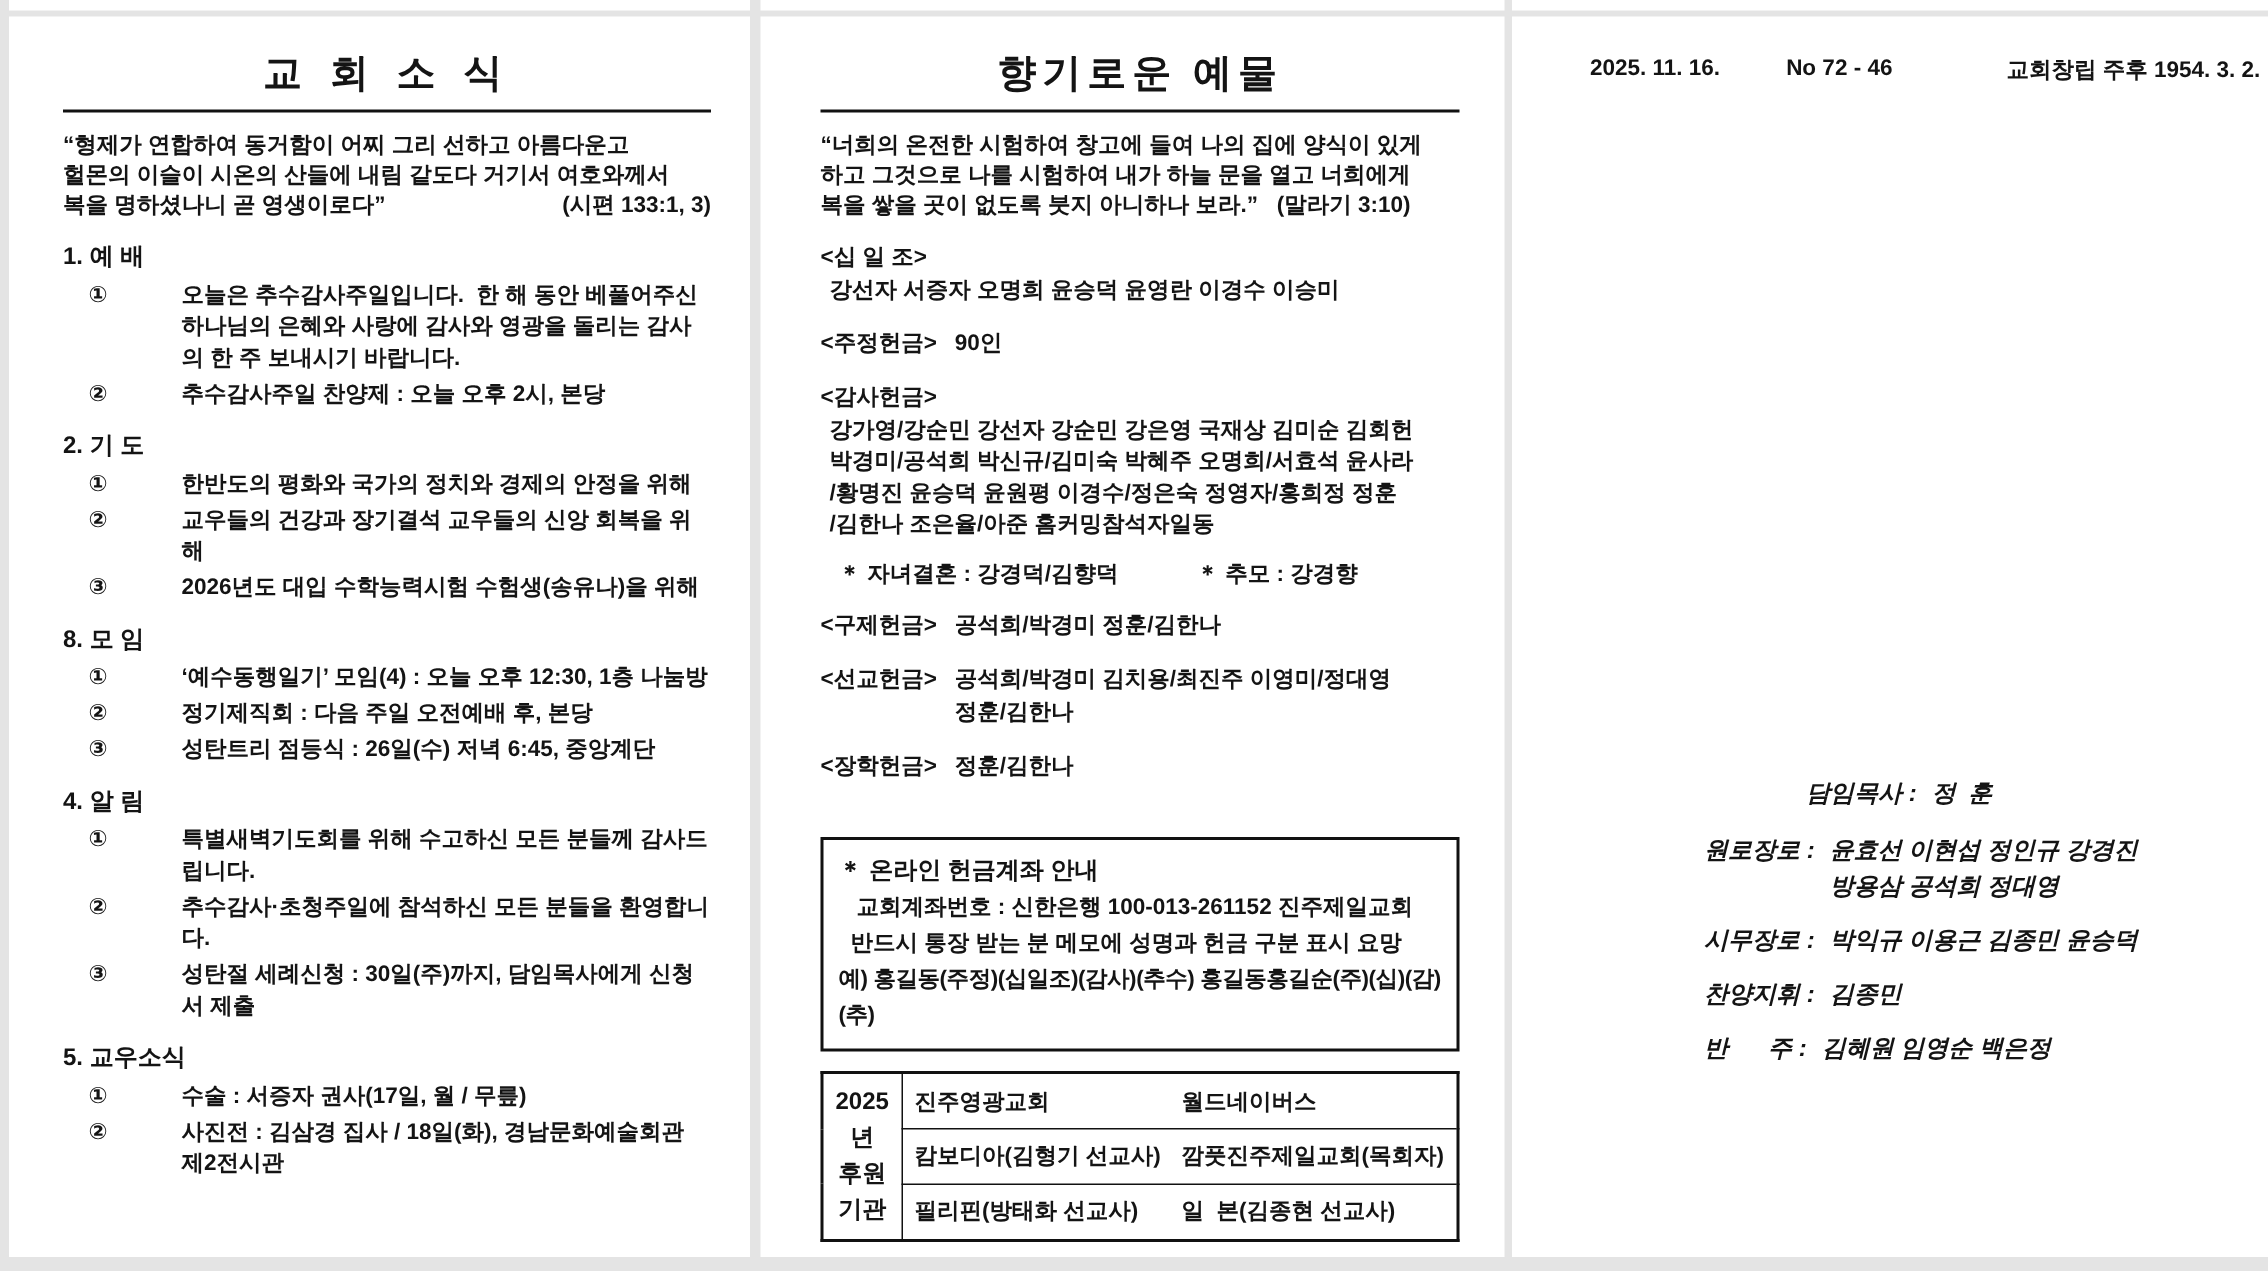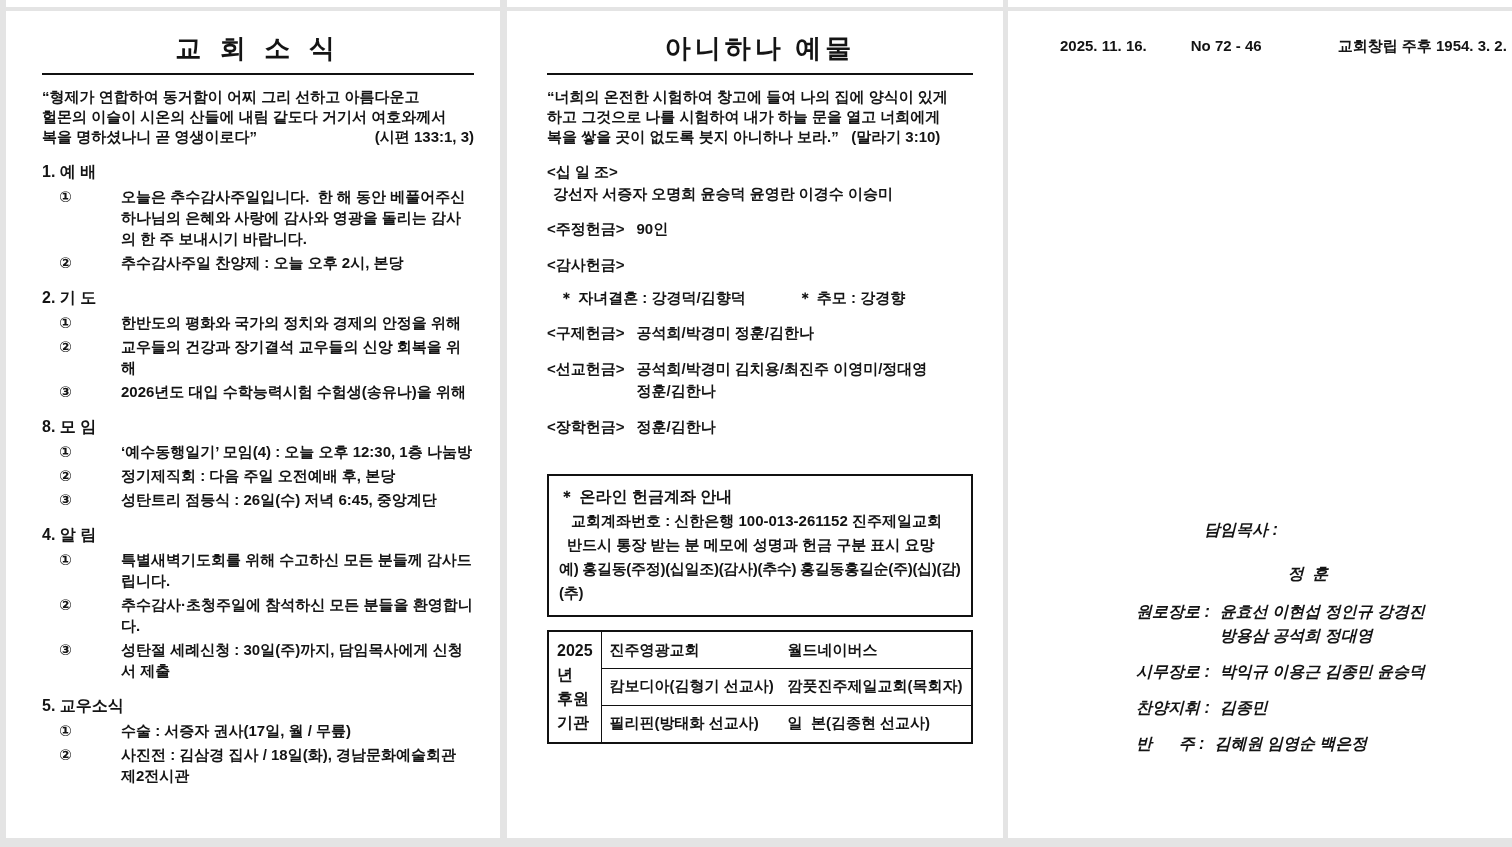--- a/index.html
+++ b/index.html
@@ -72,40 +72,40 @@
 
   .sponsor-table {
     margin-top: 13px;
     width: 414px;
     border-collapse: collapse;
     border: 2px solid #111;
     font-size: 15px;
   }
   .sponsor-table td { border: 1px solid #111; padding: 7px 8px; }
   .sponsor-table .head-cell {
-    width: 104px; text-align: left; white-space: pre-line;
+    width: 104px; text-align: center; white-space: pre-line;
     font-size: 16px; line-height: 24px;
   }
   .org-row { display: flex; }
   .org-row .org-left  { flex: none; width: 178px; white-space: pre; }
   .org-row .org-right { white-space: pre; }
 
   
   .masthead { display: flex; font-size: 15px; }
   .masthead .mh-date   { margin-left: 32px; }
   .masthead .mh-issue  { margin-left: 44px; }
   .masthead .mh-founded{ margin-left: 76px; }
   .masthead span { white-space: pre; }
 
   .staff { margin-top: 462px; margin-left: 108px; font-size: 16px; }
   .staff-row { display: flex; margin-top: 12px; line-height: 24px; font-style: italic; }
   .staff-row .st-label { flex: none; white-space: pre; margin-right: 10px; }
   .staff-row .st-val { white-space: pre-line; }
   .staff-row.pastor-row { padding-left: 68px; margin-top: 0; }
-  .staff-row.pastor-row .st-val { letter-spacing: 2px; margin-top: 44px; }
+  .staff-row.pastor-row .st-val { letter-spacing: 2px; }
   .emeritus-row { margin-top: 14px; }
 </style>
 </head>
 <body>
 
 <div class="top-sliver sliver-1"></div>
 <div class="top-sliver sliver-2"></div>
 <div class="top-sliver sliver-3"></div>
 
 <div class="page" id="page1">
@@ -190,40 +190,44 @@
     <div class="item">
       <span class="marker">②</span>
       <span class="txt">사진전 : 김삼경 집사 / 18일(화), 경남문화예술회관 제2전시관</span>
     </div>
   </div>
 
 </div>
 
 <div class="page" id="page2">
   <div class="title-block">
-    <div class="page-title" style="letter-spacing:4px;">아니하나 예물</div>
+    <div class="page-title" style="letter-spacing:4px;">향기로운 예물</div>
   </div>
   <div class="verse">
     <div>“너희의 온전한 시험하여 창고에 들여 나의 집에 양식이 있게</div>
     <div>하고 그것으로 나를 시험하여 내가 하늘 문을 열고 너희에게</div>
     <div>복을 쌓을 곳이 없도록 붓지 아니하나 보라.”   (말라기 3:10)</div>
   </div>
 
   <div class="off-block">
     <div class="off-label">&lt;십 일 조&gt;</div>
     <div class="off-names">강선자 서증자 오명희 윤승덕 윤영란 이경수 이승미</div>
   </div>
 
   <div class="off-row">
     <span class="off-label">&lt;주정헌금&gt;</span>
     <span class="off-val">90인</span>
   </div>
 
   <div class="off-block">
     <div class="off-label">&lt;감사헌금&gt;</div>
+    <div class="off-names">강가영/강순민 강선자 강순민 강은영 국재상 김미순 김회헌
+박경미/공석희 박신규/김미숙 박혜주 오명희/서효석 윤사라
+/황명진 윤승덕 윤원평 이경수/정은숙 정영자/홍희정 정훈
+/김한나 조은율/아준 홈커밍참석자일동</div>
   </div>
 
   <div class="note-row">
     <span>＊ 자녀결혼 : 강경덕/김향덕</span>
     <span>＊ 추모 : 강경향</span>
   </div>
 
   <div class="off-row">
     <span class="off-label">&lt;구제헌금&gt;</span>
     <span class="off-val">공석희/박경미 정훈/김한나</span>

